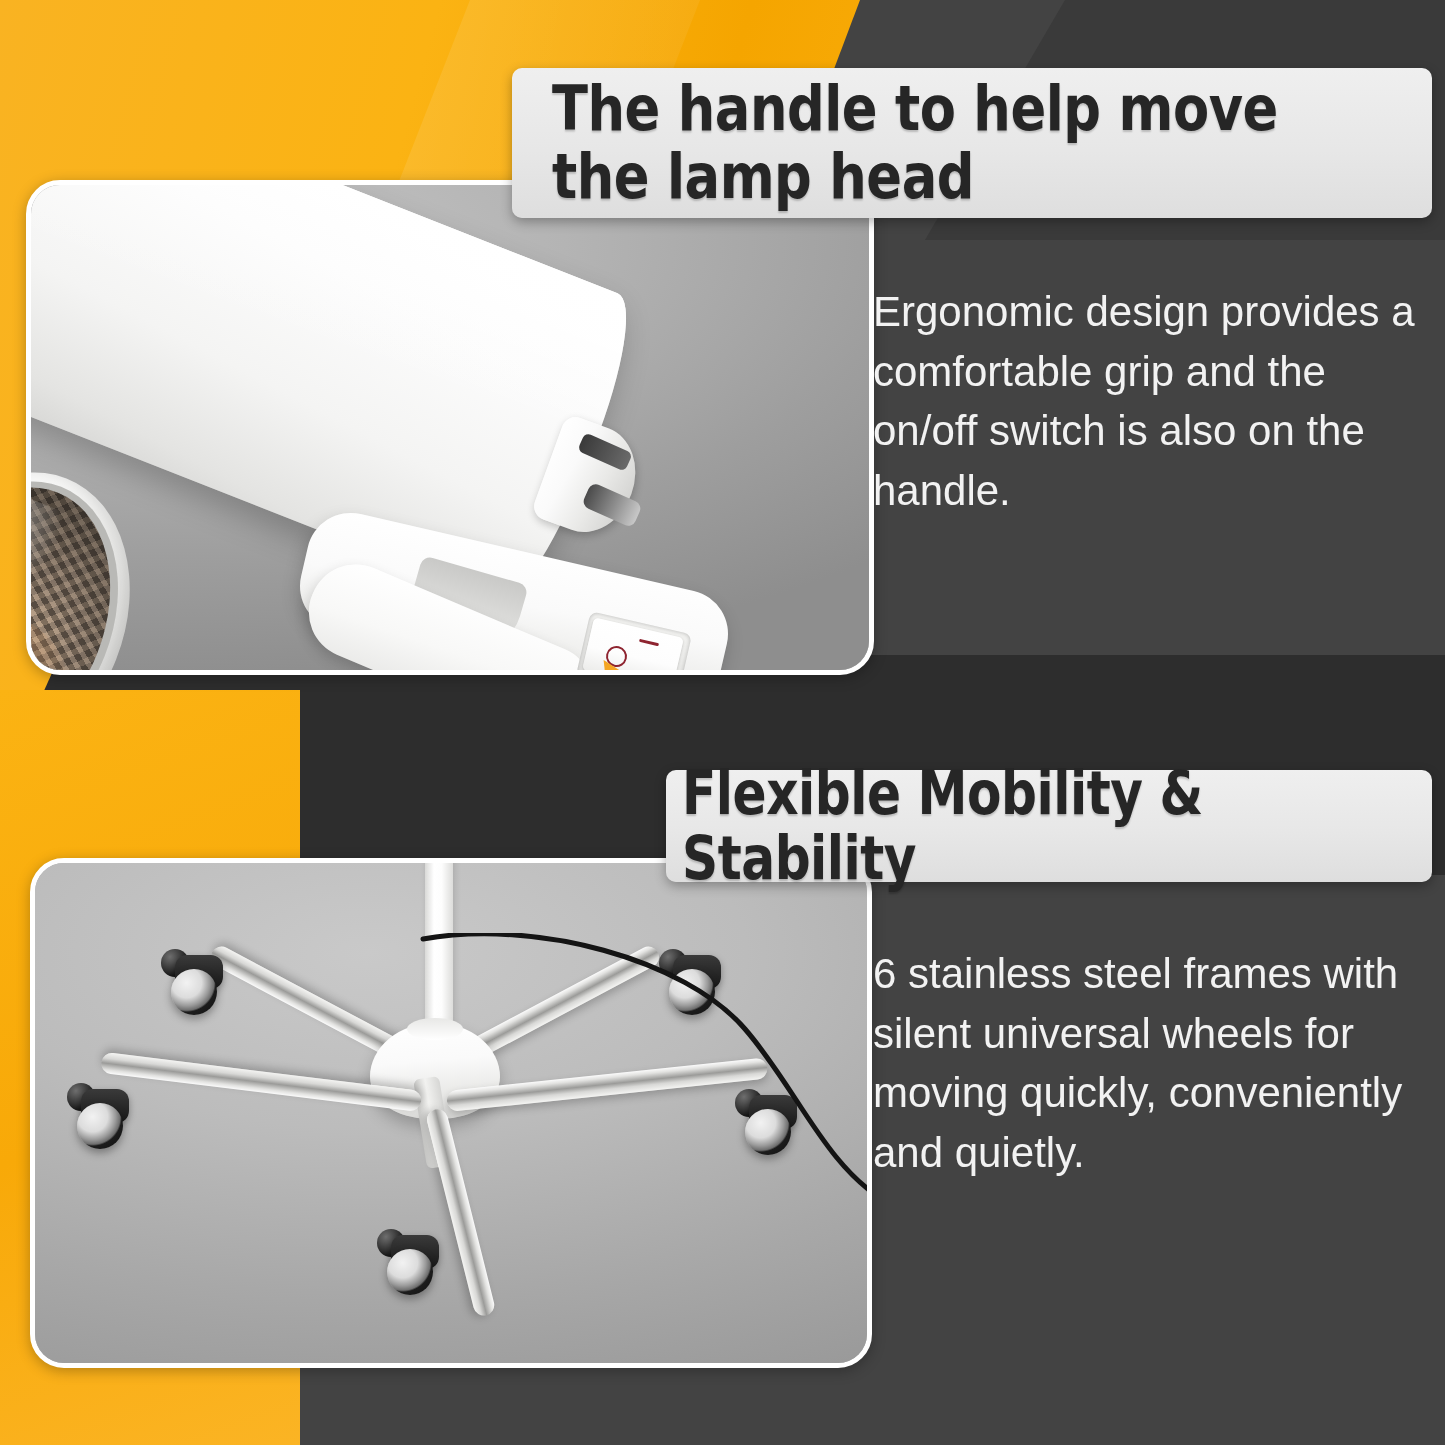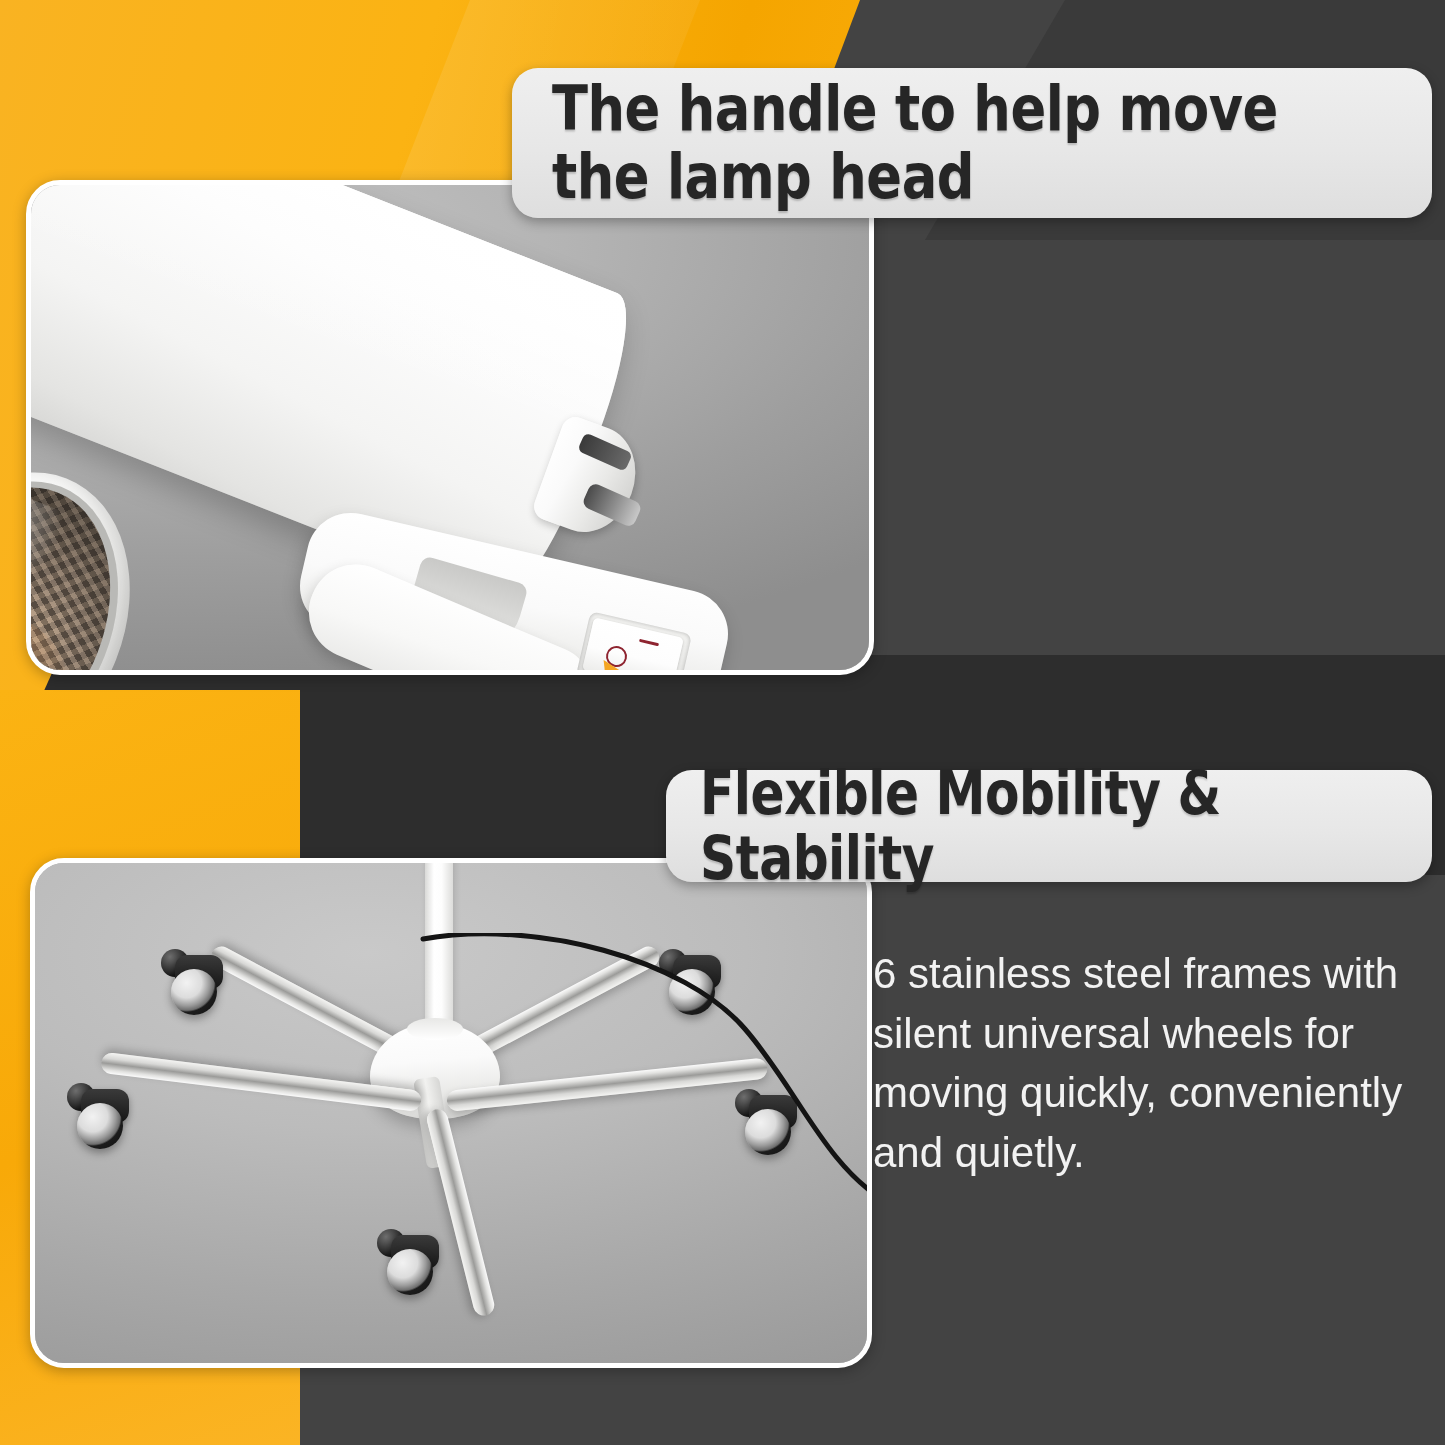--- a/index.html
+++ b/index.html
@@ -227,26 +227,26 @@
     background:radial-gradient(circle at 34% 30%, #F2F2F2 0%, #DCDCDC 34%, #9A9A9A 52%, #6E6E6E 62%, #1C1C1C 66%, #101010 100%);
     box-shadow:0 4px 9px rgba(0,0,0,.34);
   }
 
   .cord{position:absolute;left:380px;top:70px;width:520px;height:330px;pointer-events:none;}
 
   
   .banner{
     position:absolute;
     background:linear-gradient(180deg,#EFEFEF 0%,#E7E7E7 55%,#DEDEDE 100%);
-    border-radius:26px;
+    border-radius:10px;
     box-shadow:0 4px 12px rgba(0,0,0,.30);
     display:flex;align-items:center;
   }
   #banner-1{left:512px;top:68px;width:920px;height:150px;padding:0 40px;box-sizing:border-box;}
-  #banner-2{left:666px;top:770px;width:766px;height:112px;padding:0 34px;box-sizing:border-box;}
+  #banner-2{left:666px;top:770px;width:766px;height:112px;padding:0 16px;box-sizing:border-box;}
   .banner h2{
     margin:0;
     font-family:"Liberation Sans Narrow","DejaVu Sans Condensed","Liberation Sans", sans-serif;
     font-weight:700;color:#262626;letter-spacing:-.5px;line-height:1.08;
     text-shadow:0 2px 2px rgba(0,0,0,.20);
     transform:scaleX(.93);transform-origin:left center;
   }
   #banner-1 h2{font-size:63px;}
   #banner-2 h2{font-size:60px;}
 
@@ -351,20 +351,21 @@
       <svg class="cord" viewBox="0 0 520 330">
         <path d="M8 6 C 120 -14, 270 26, 330 96 C 382 156, 410 232, 470 268" fill="none" stroke="#141414" stroke-width="5" stroke-linecap="round"></path>
       </svg>
     </div>
   </div>
 
   <div class="banner" id="banner-1">
     <h2>The handle to help move the lamp head</h2>
   </div>
 
+  <div class="para" id="para-1">Ergonomic design provides a comfortable grip and the on/off switch is also on the handle.</div>
 
   <div class="banner" id="banner-2">
     <h2>Flexible Mobility &amp; Stability</h2>
   </div>
 
   <div class="para" id="para-2">6 stainless steel frames with silent universal wheels for moving quickly, conveniently and quietly.</div>
 
 </div>
 
 </body></html>

